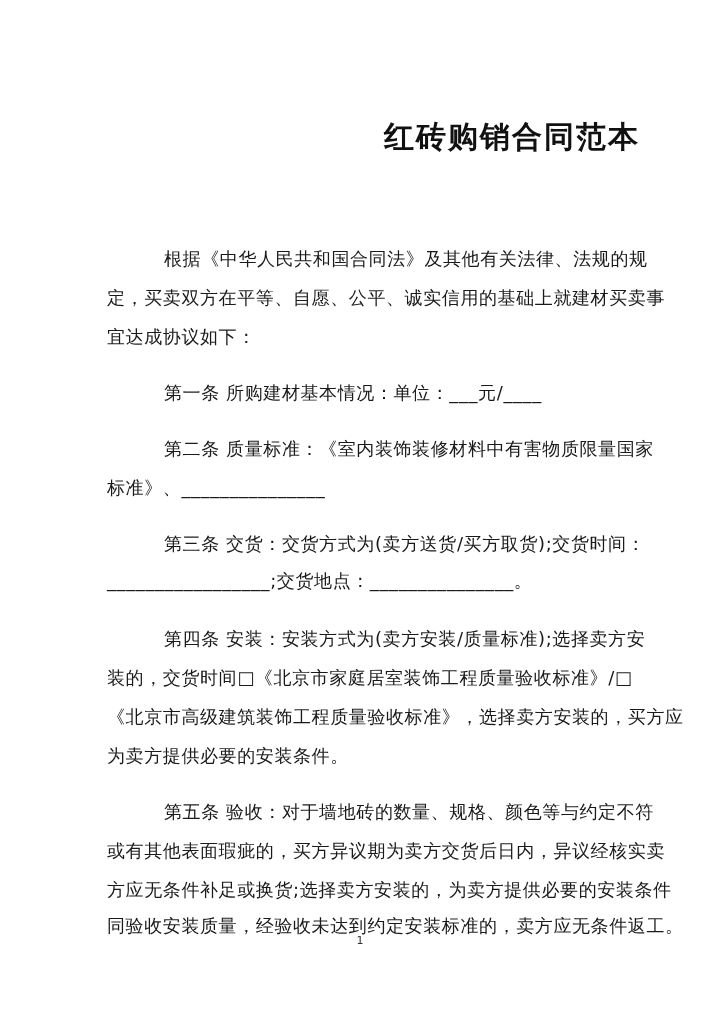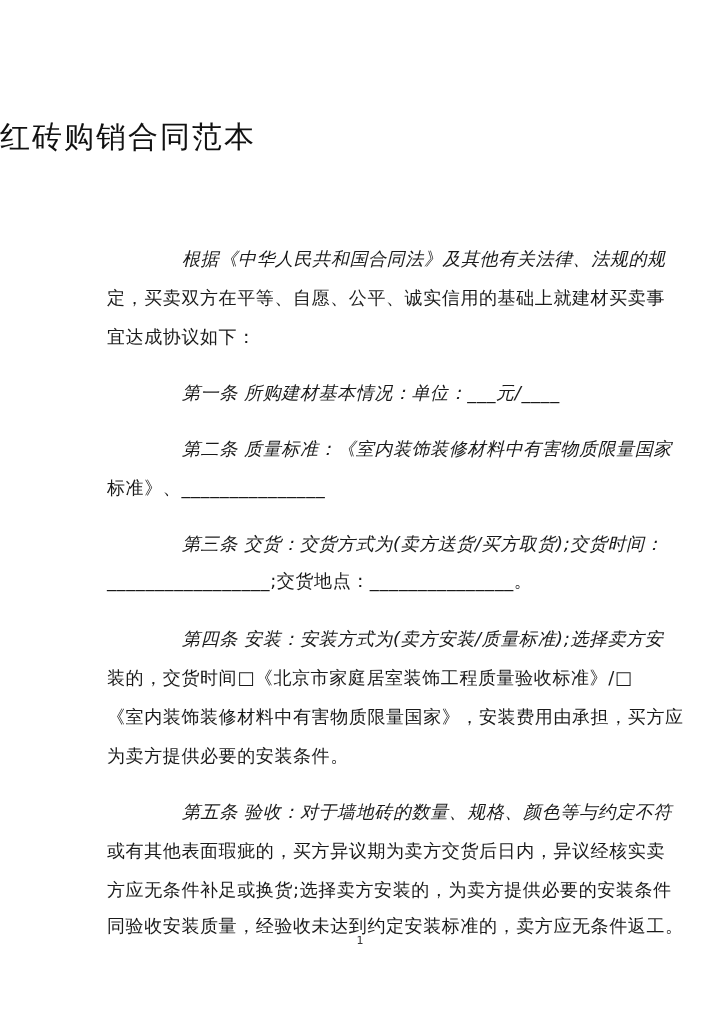--- a/index.html
+++ b/index.html
@@ -1,22 +1,22 @@
 <!DOCTYPE html>
 <html><head>
 <meta charset="utf-8">
 <style>
   html, body { margin: 0; padding: 0; background: #ffffff; }
   body { width: 720px; height: 1017px; position: relative; overflow: hidden;
          font-family: "DejaVu Sans", "Liberation Sans", sans-serif; color: #1a1a1a; }
-  .title { position: absolute; top: 117px; left: 0; width: 640px; text-align: left;
-           font-size: 30px; font-weight: normal; letter-spacing: 2px; color: #111; }
+  .title { position: absolute; top: 117px; left: 0; width: 640px; text-align: right;
+           font-size: 30px; font-weight: bold; letter-spacing: 2px; color: #111; }
   .line { position: absolute; left: 107px; width: 515px; font-size: 18px;
           white-space: nowrap; letter-spacing: 0.6px; line-height: 24px; }
-  .indent { left: 182px; width: 450px; font-style: italic; }
+  .indent { left: 164px; width: 450px; }
   .pageno { position: absolute; top: 934px; left: 0; width: 720px; text-align: center;
             font-size: 11px; color: #333; }
 </style>
 </head>
 <body>
 
 <div>
   <div class="title">红砖购销合同范本</div>
 
   <div class="line indent" style="top:247px">根据《中华人民共和国合同法》及其他有关法律、法规的规</div>
@@ -26,21 +26,21 @@
   <div class="line indent" style="top:381px">第一条  所购建材基本情况：单位：___元/____</div>
 
   <div class="line indent" style="top:437px">第二条  质量标准：《室内装饰装修材料中有害物质限量国家</div>
   <div class="line" style="top:476px">标准》、_______________</div>
 
   <div class="line indent" style="top:532px">第三条  交货：交货方式为(卖方送货/买方取货);交货时间：</div>
   <div class="line" style="top:569px">_________________;交货地点：_______________。</div>
 
   <div class="line indent" style="top:627px">第四条  安装：安装方式为(卖方安装/质量标准);选择卖方安</div>
   <div class="line" style="top:666px">装的，交货时间□《北京市家庭居室装饰工程质量验收标准》/□</div>
-  <div class="line" style="top:705px">《室内装饰装修材料中有害物质限量国家》，安装费用由承担，买方应</div>
+  <div class="line" style="top:705px">《北京市高级建筑装饰工程质量验收标准》，选择卖方安装的，买方应</div>
   <div class="line" style="top:744px">为卖方提供必要的安装条件。</div>
 
   <div class="line indent" style="top:800px">第五条  验收：对于墙地砖的数量、规格、颜色等与约定不符</div>
   <div class="line" style="top:839px">或有其他表面瑕疵的，买方异议期为卖方交货后日内，异议经核实卖</div>
   <div class="line" style="top:878px">方应无条件补足或换货;选择卖方安装的，为卖方提供必要的安装条件</div>
   <div class="line" style="top:914px">同验收安装质量，经验收未达到约定安装标准的，卖方应无条件返工。</div>
 
   <div class="pageno">1</div>
 </div>
 

